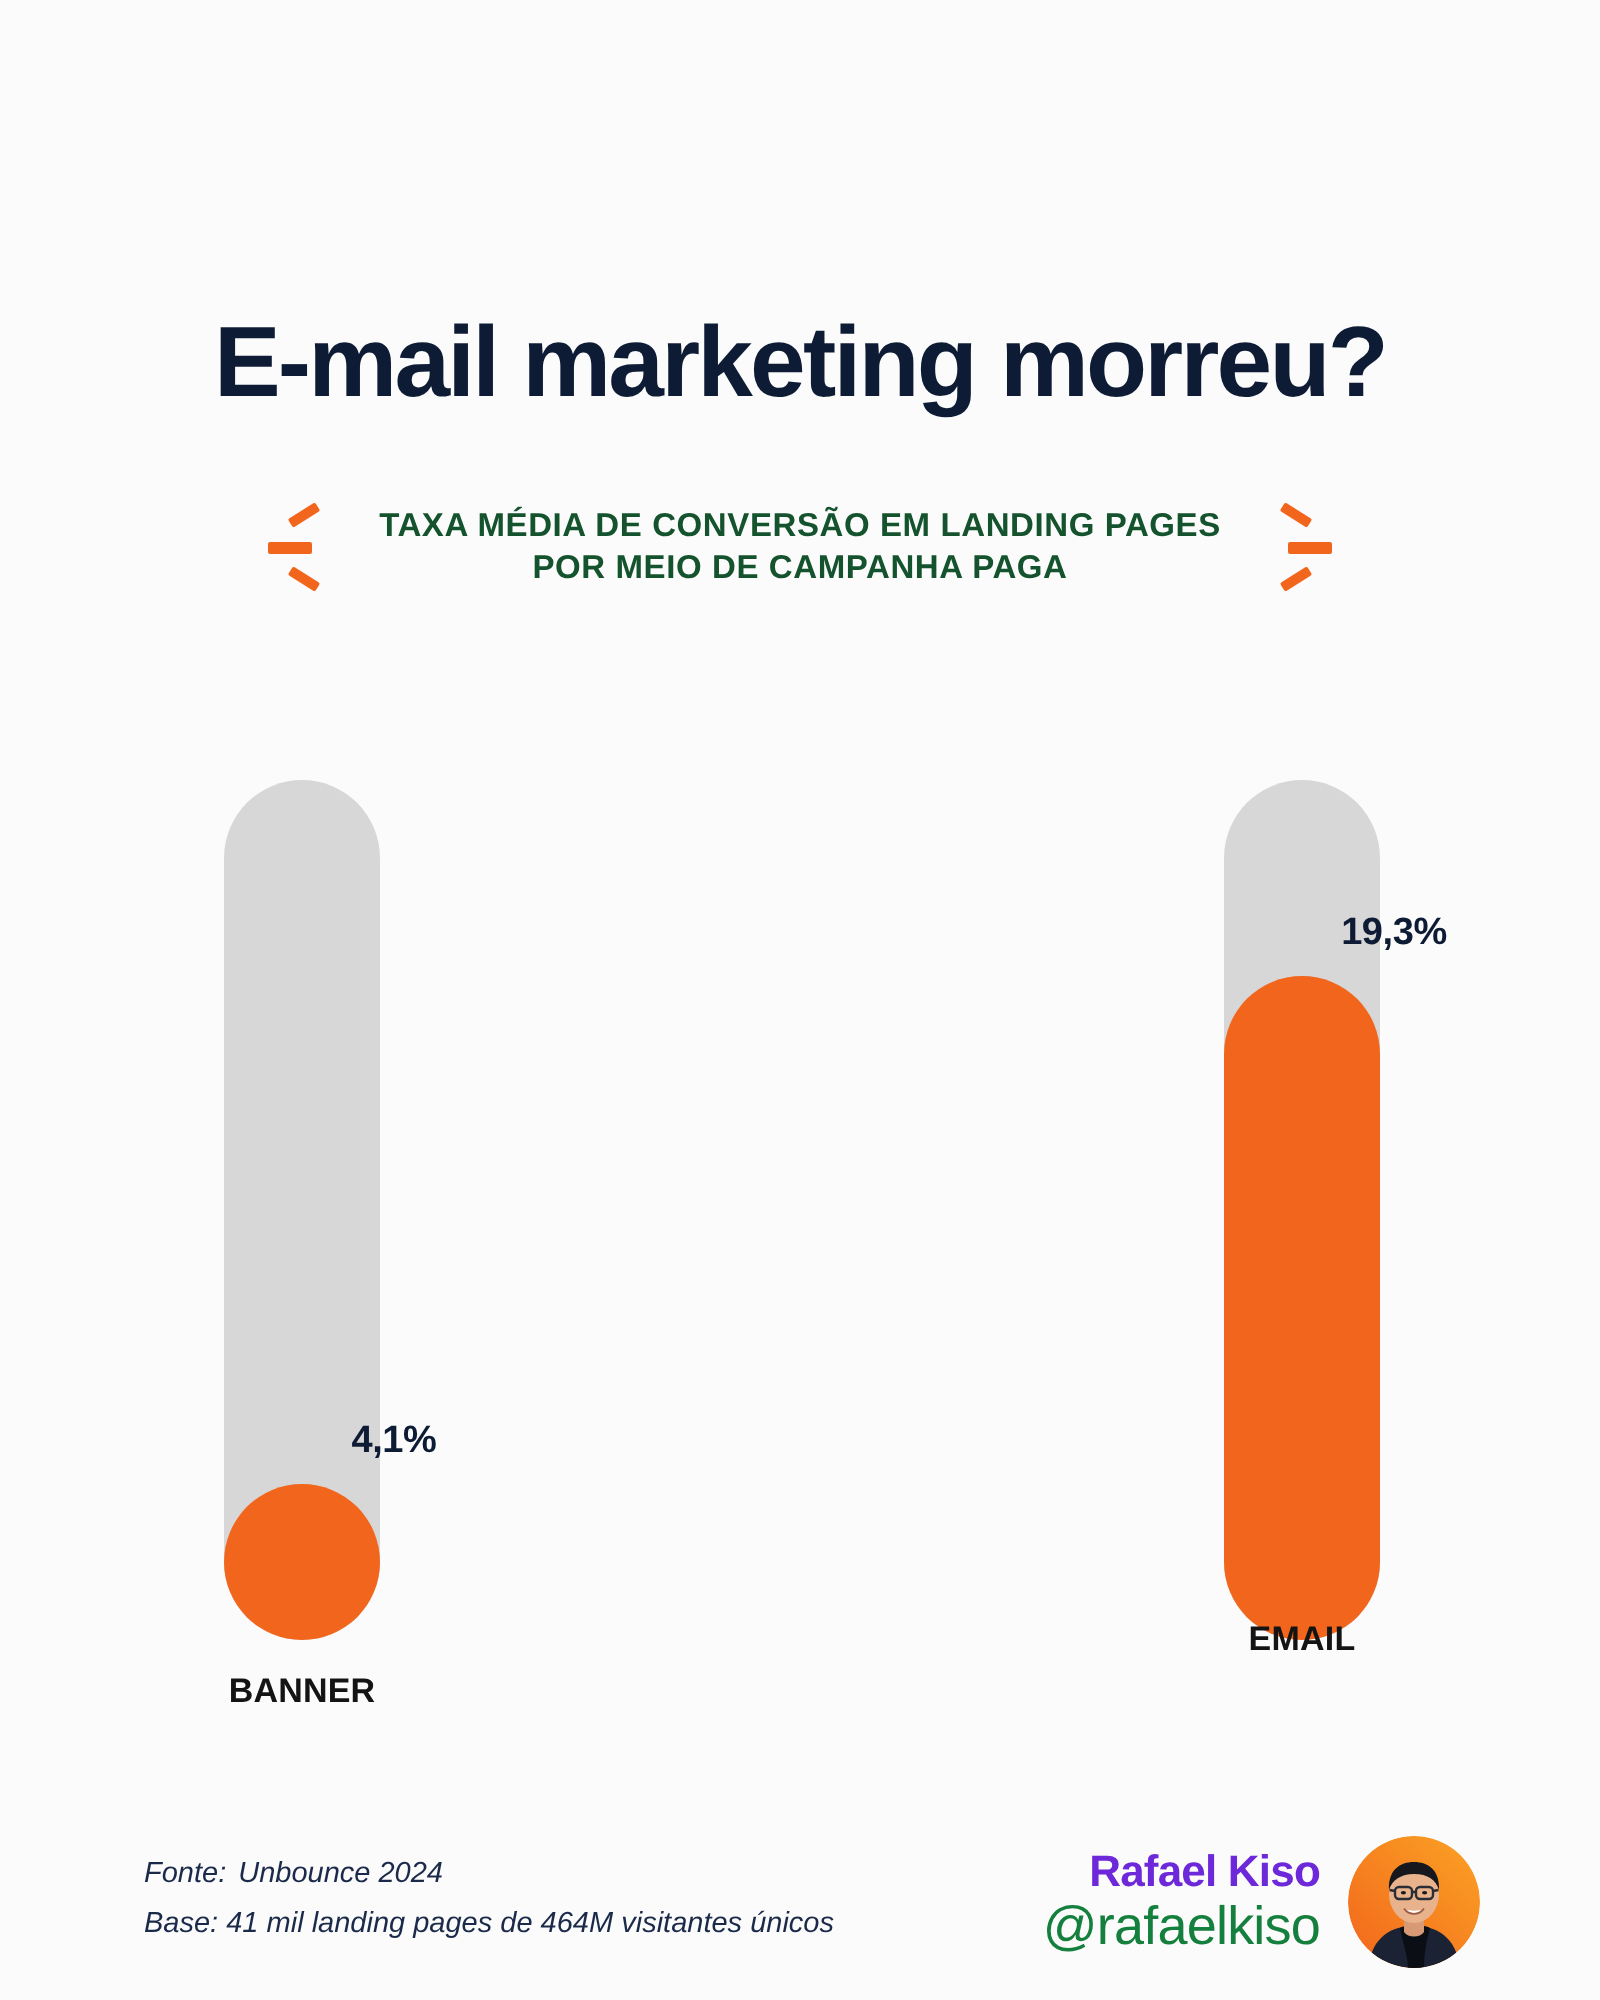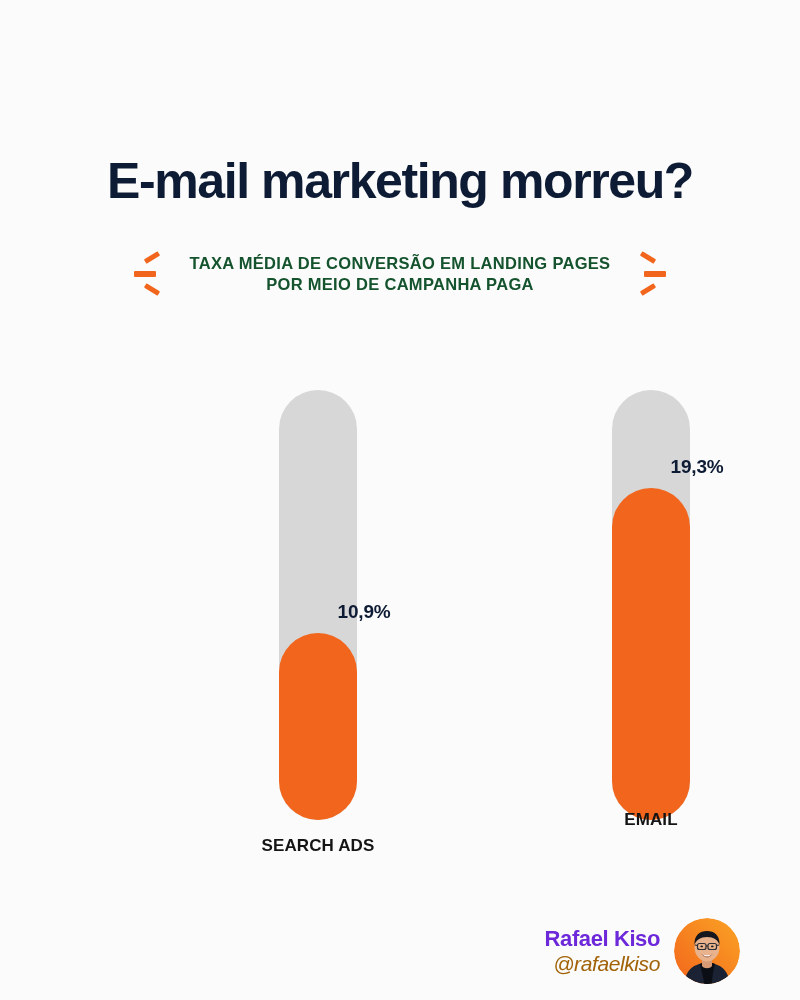--- a/index.html
+++ b/index.html
@@ -133,23 +133,22 @@
     gap:14px;
   }
   .author-text { text-align:right; line-height:1.12; }
   .author-name {
     font-size:22px;
     font-weight:bold;
     color:#6d28d9;
     letter-spacing:-0.4px;
   }
   .author-handle {
-    font-size:21px;
-    font-style:italic;
-    color:#a16207;
+    font-size:27px;
+    color:#15803d;
     letter-spacing:-0.4px;
   }
   .avatar {
     width:66px; height:66px;
     border-radius:50%;
     overflow:hidden;
     flex:0 0 66px;
     position:relative;
   }
 </style>
@@ -169,34 +168,40 @@
     <div class="subtitle">TAXA MÉDIA DE CONVERSÃO EM LANDING PAGES
 POR MEIO DE CAMPANHA PAGA</div>
     <span class="sparks right">
       <i class="s1"></i>
         <i class="s2"></i>
         <i class="s3"></i>
     </span>
   </div>
 
   <div class="chart" id="chart-area">
-      <div class="bar-group" style="left: 279px; top: 390px; height: 430px;">
+      <div class="bar-group" style="left: 112px; top: 390px; height: 430px;">
         <div class="track" style="height: 430px;"></div>
-        <div class="fill" style="height: 187.48px;"></div>
-        <div class="value-label" style="top: 210.52px;">10,9%</div>
-        <div class="cat-label" style="top: 446px;">SEARCH ADS</div>
+        <div class="fill" style="height: 78px;"></div>
+        <div class="value-label" style="top: 320px;">4,1%</div>
+        <div class="cat-label" style="top: 446px;">BANNER</div>
       </div>
       <div class="bar-group" style="left: 612px; top: 390px; height: 430px;">
         <div class="track" style="height: 430px;"></div>
         <div class="fill" style="height: 331.96px;"></div>
         <div class="value-label" style="top: 66.04px;">19,3%</div>
         <div class="cat-label" style="top: 420px;">EMAIL</div>
       </div>
     </div>
 
+  <div class="footer-source">
+    <div class="src-line">
+      <span class="src-label">Fonte:</span><span>Unbounce 2024</span>
+    </div>
+    <div class="src-line">Base: 41 mil landing pages de 464M visitantes únicos</div>
+  </div>
 
   <div class="author">
     <div class="author-text">
       <div class="author-name">Rafael Kiso</div>
       <div class="author-handle">@rafaelkiso</div>
     </div>
     <div class="avatar">
       <svg viewBox="0 0 66 66" width="66" height="66" aria-hidden="true">
         <defs>
           <linearGradient id="avbg" x1="0" y1="1" x2="1" y2="0">

